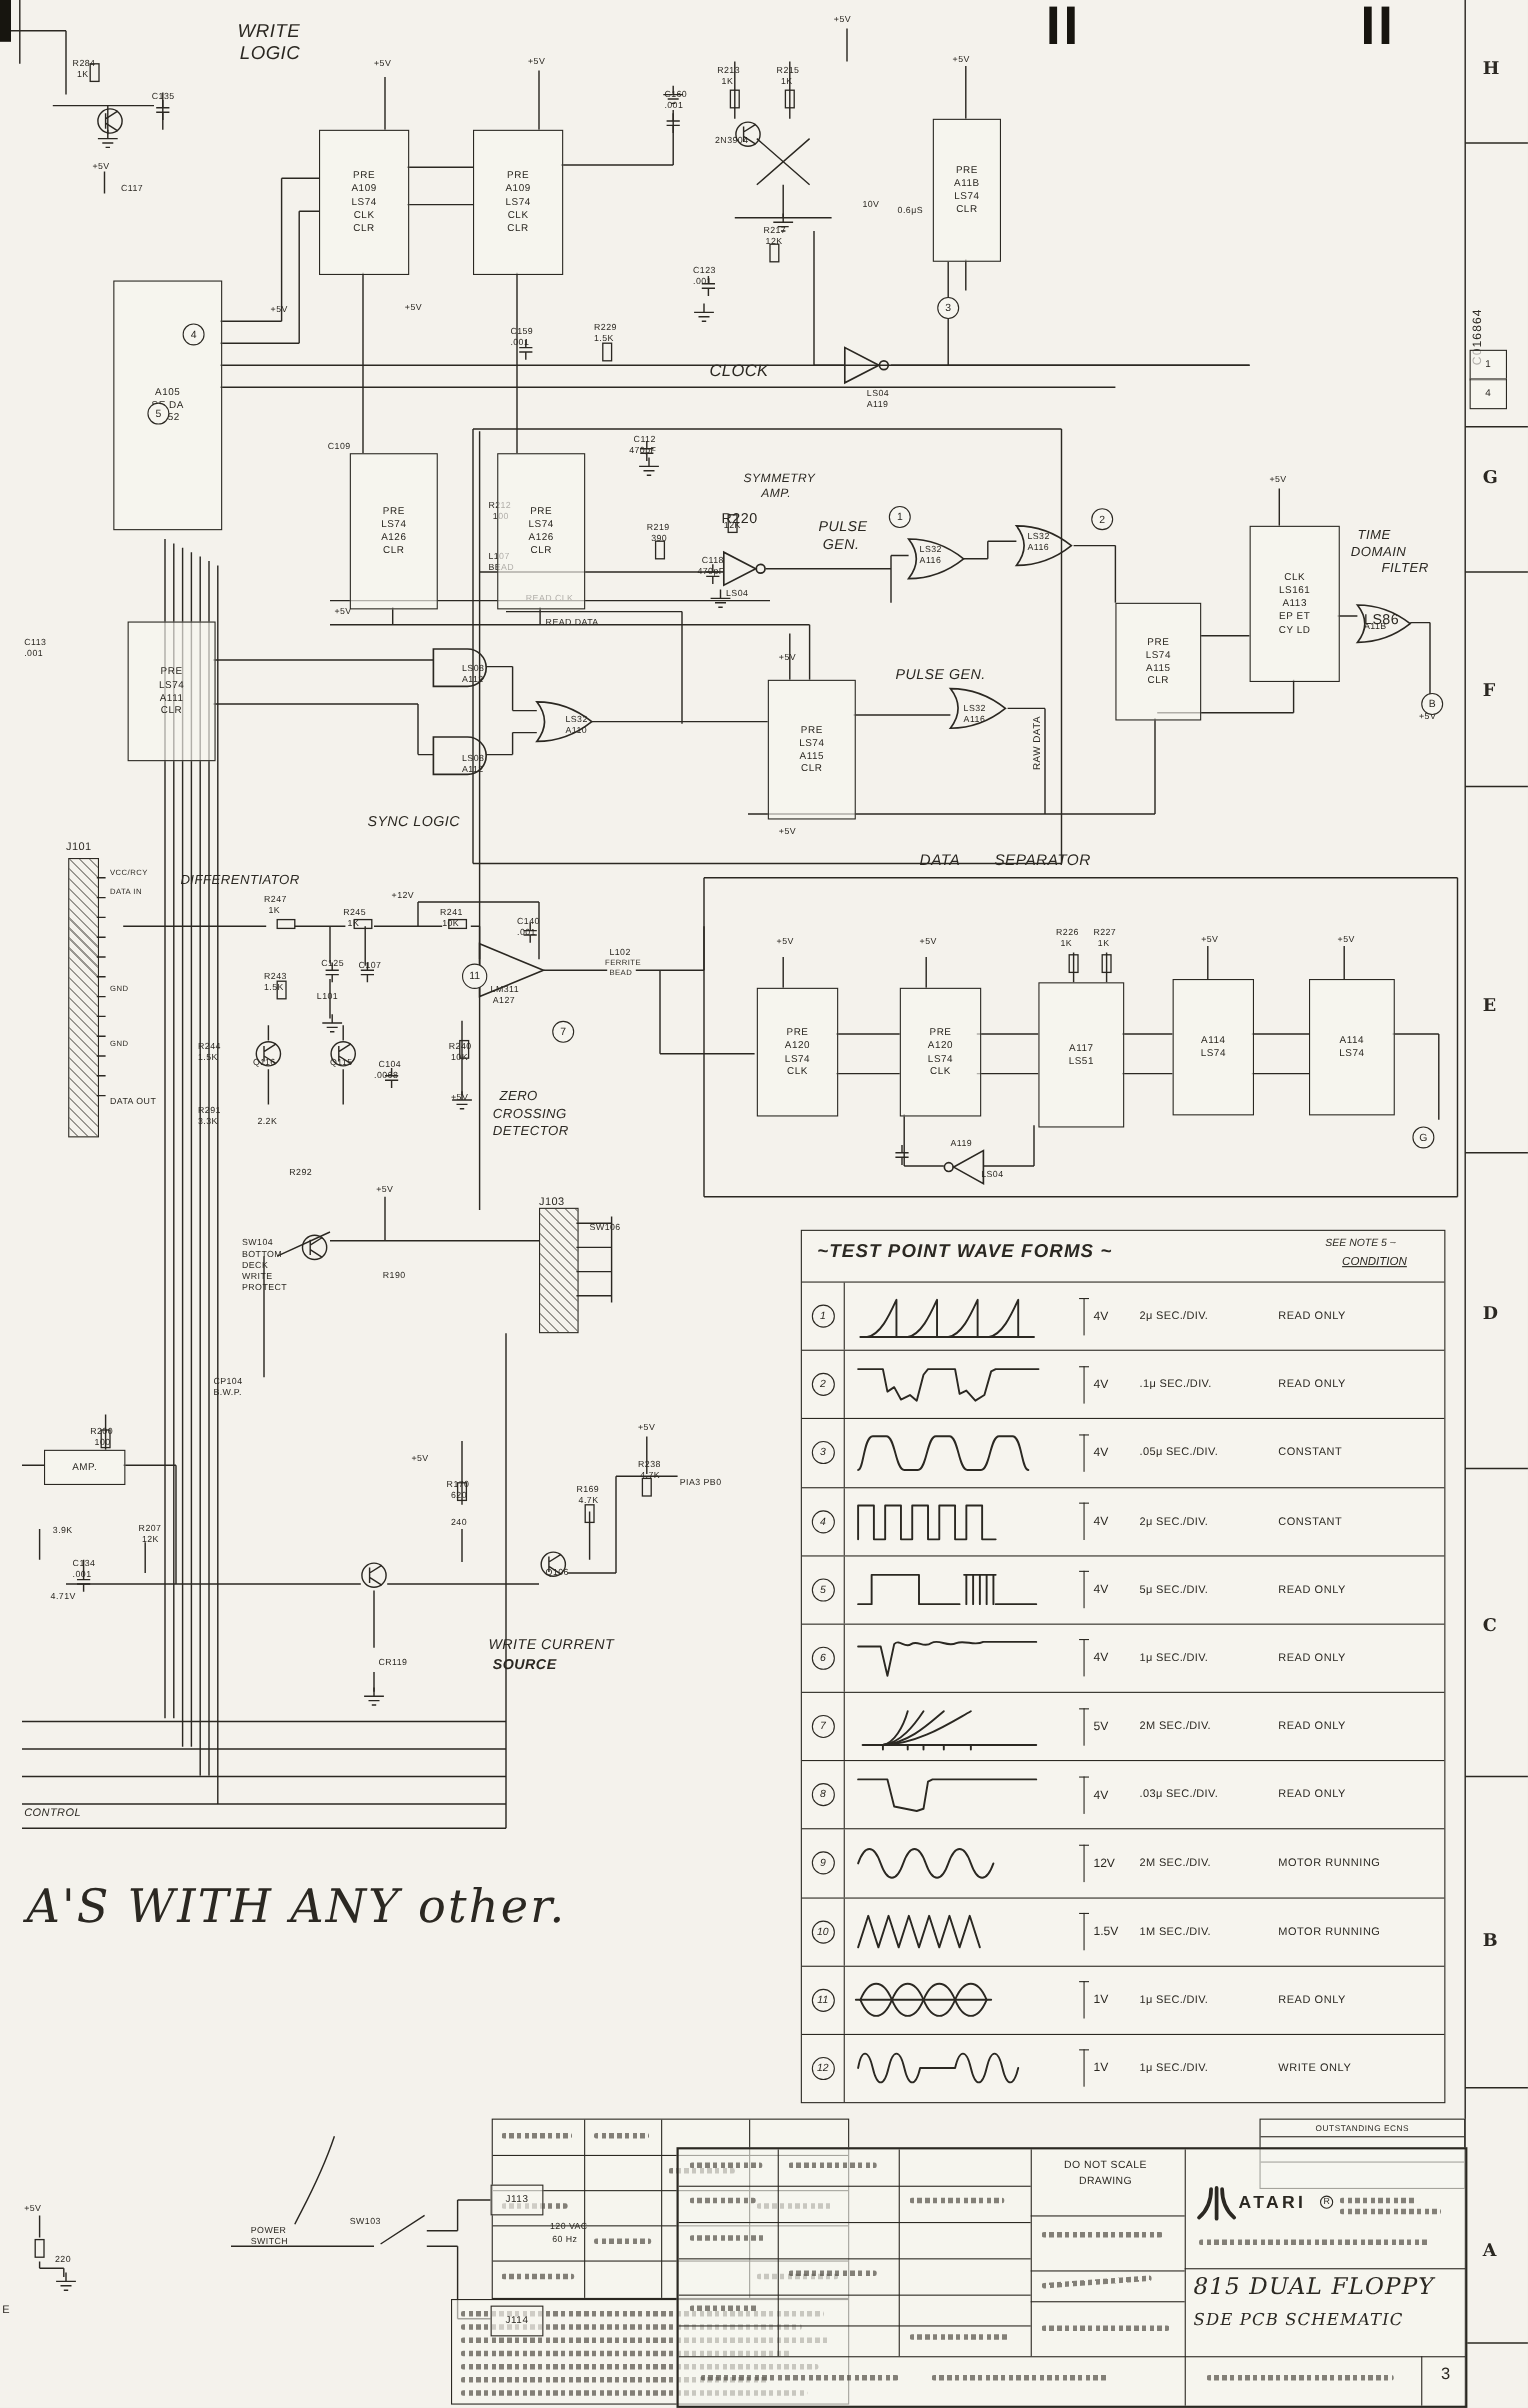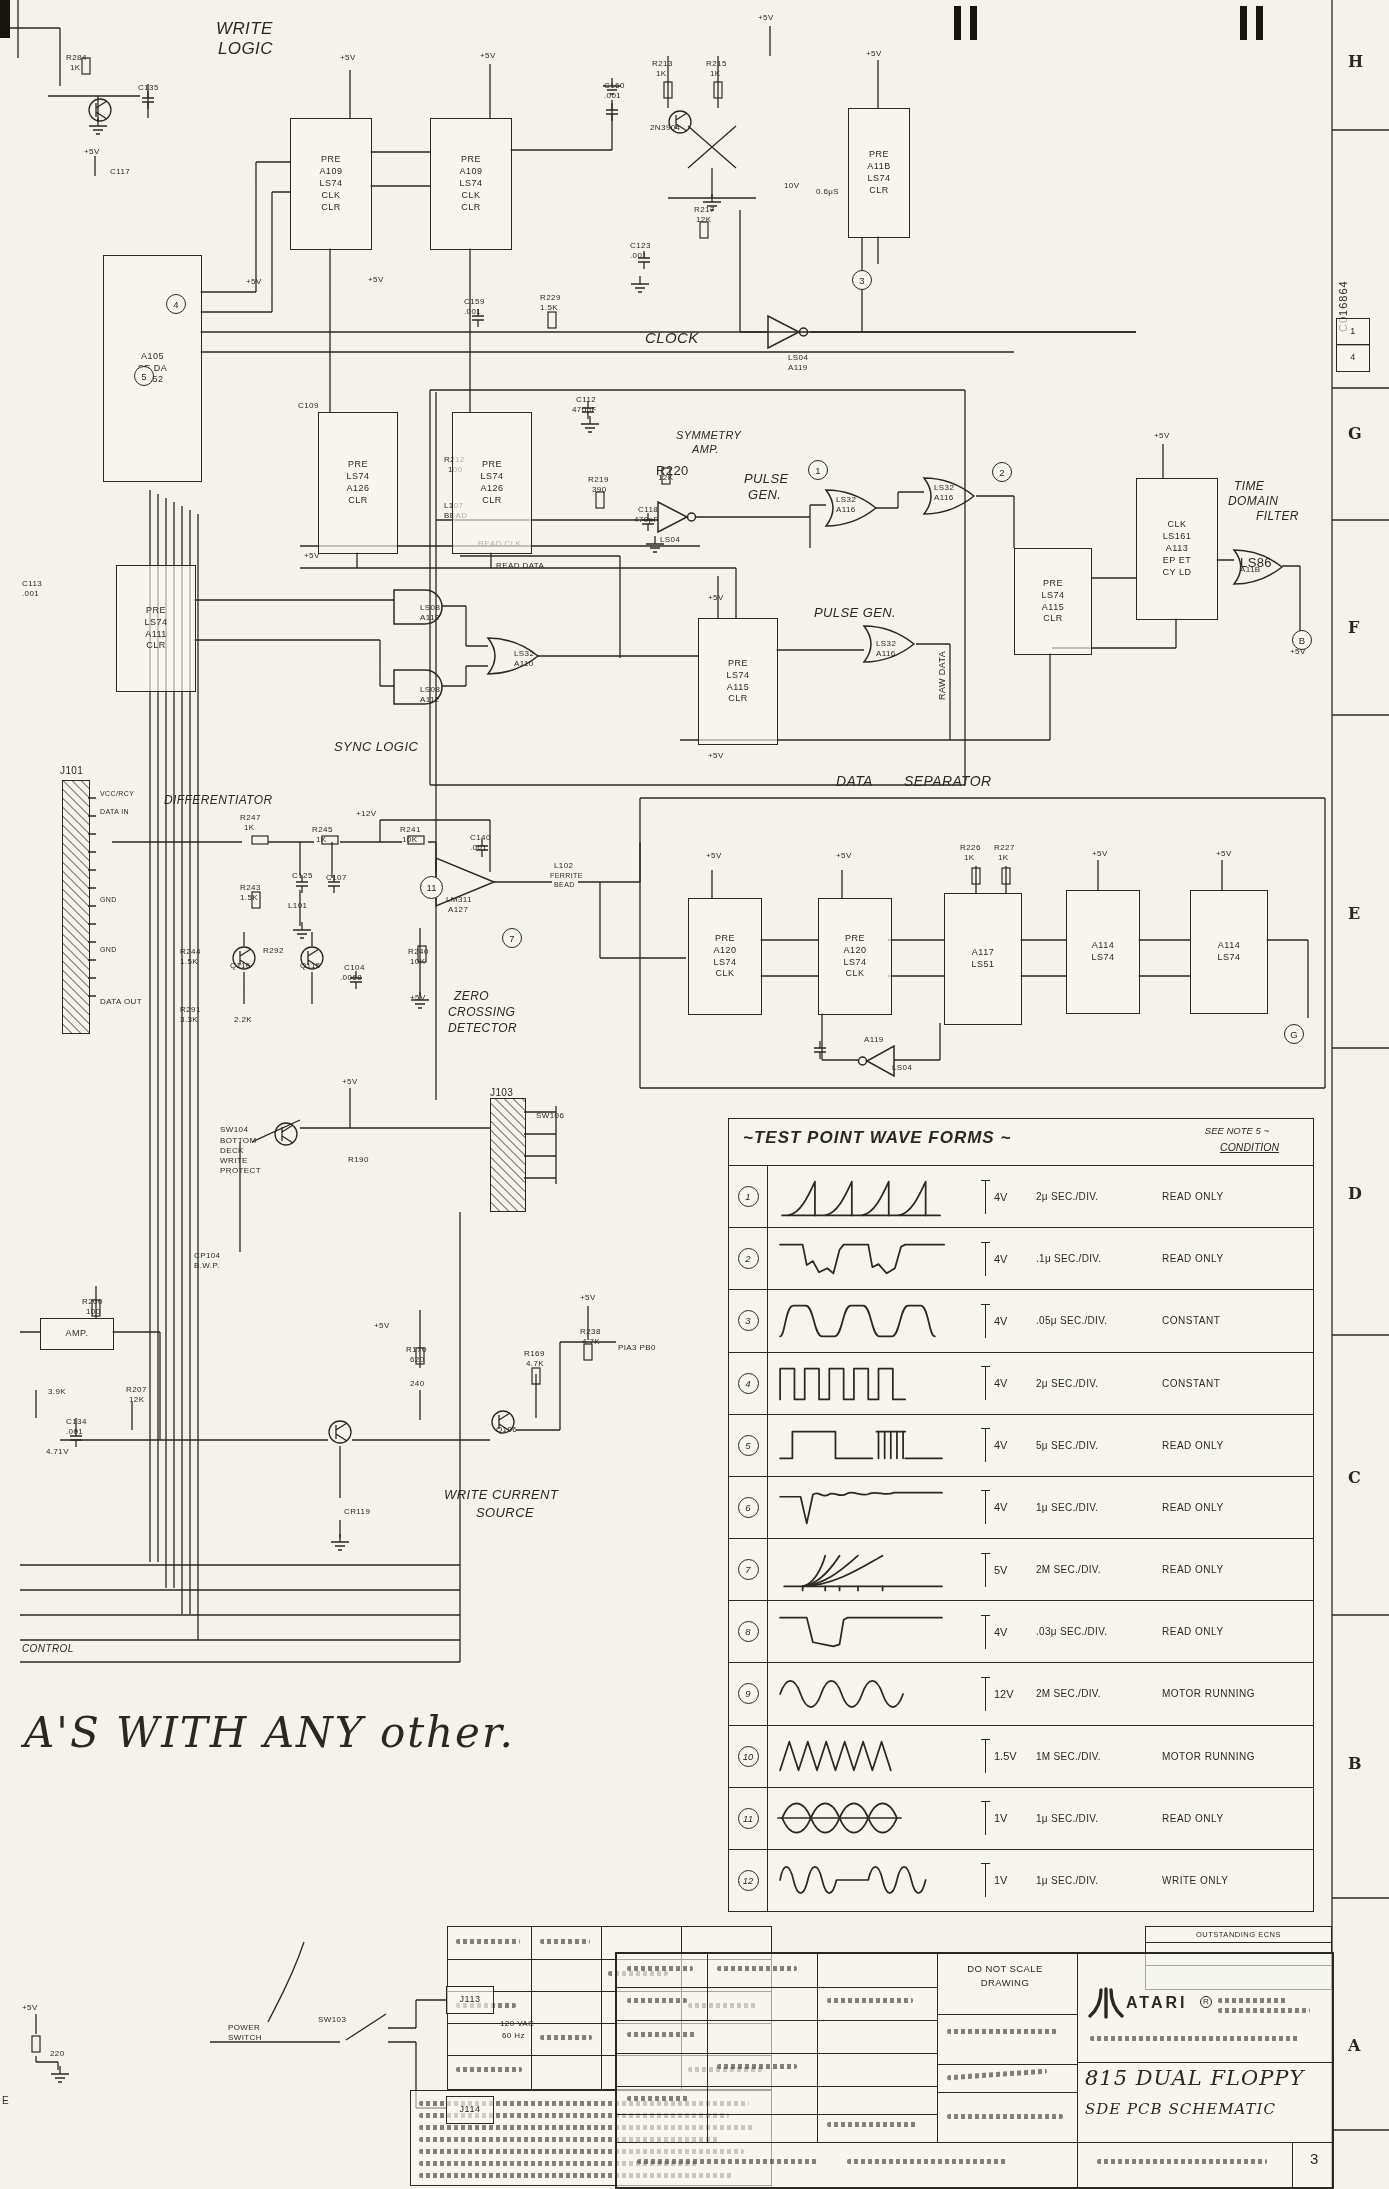--- a/index.html
+++ b/index.html
@@ -577,21 +577,21 @@
     <div class="lbl" style="left: 550px; top: 872px; font-size: 7px;">FERRITE</div>
     <div class="lbl" style="left: 554px; top: 881px; font-size: 7px;">BEAD</div>
     <div class="lbl" style="left: 180px; top: 948px; font-size: 8px;">R244</div>
     <div class="lbl" style="left: 180px; top: 958px; font-size: 8px;">1.5K</div>
     <div class="lbl" style="left: 230px; top: 962px; font-size: 8px;">Q116</div>
     <div class="lbl" style="left: 300px; top: 962px; font-size: 8px;">Q115</div>
     <div class="lbl" style="left: 344px; top: 964px; font-size: 8px;">C104</div>
     <div class="lbl" style="left: 340px; top: 974px; font-size: 8px;">.0068</div>
     <div class="lbl" style="left: 180px; top: 1006px; font-size: 8px;">R291</div>
     <div class="lbl" style="left: 180px; top: 1016px; font-size: 8px;">3.3K</div>
-    <div class="lbl" style="left: 234px; top: 947px; font-size: 8px; padding-left: 29px;">R292</div>
+    <div class="lbl" style="left: 234px; top: 1062px; font-size: 8px; padding-left: 29px;">R292</div>
     <div class="lbl" style="left: 234px; top: 1016px; font-size: 8px;">2.2K</div>
     <div class="lbl" style="left: 408px; top: 948px; font-size: 8px;">R240</div>
     <div class="lbl" style="left: 410px; top: 958px; font-size: 8px;">10K</div>
     <div class="lbl" style="left: 410px; top: 994px; font-size: 8px;">+5V</div>
     <div class="lbl it" style="left: 454px; top: 990px; font-size: 12px;">ZERO</div>
     <div class="lbl it" style="left: 448px; top: 1006px; font-size: 12px;">CROSSING</div>
     <div class="lbl it" style="left: 448px; top: 1022px; font-size: 12px;">DETECTOR</div>
     <div class="lbl it" style="left: 836px; top: 774px; font-size: 14px;">DATA</div>
     <div class="lbl it" style="left: 904px; top: 774px; font-size: 14px;">SEPARATOR</div>
     <div class="lbl" style="left: 960px; top: 844px; font-size: 8px;">R226</div>
@@ -628,21 +628,21 @@
     <div class="lbl" style="left: 410px; top: 1356px; font-size: 8px;">620</div>
     <div class="lbl" style="left: 410px; top: 1380px; font-size: 8px;">240</div>
     <div class="lbl" style="left: 524px; top: 1350px; font-size: 8px;">R169</div>
     <div class="lbl" style="left: 526px; top: 1360px; font-size: 8px;">4.7K</div>
     <div class="lbl" style="left: 580px; top: 1328px; font-size: 8px;">R238</div>
     <div class="lbl" style="left: 582px; top: 1338px; font-size: 8px;">4.7K</div>
     <div class="lbl" style="left: 618px; top: 1344px; font-size: 8px;">PIA3 PB0</div>
     <div class="lbl" style="left: 496px; top: 1426px; font-size: 8px;">Q106</div>
     <div class="lbl" style="left: 344px; top: 1508px; font-size: 8px;">CR119</div>
     <div class="lbl it" style="left: 444px; top: 1488px; font-size: 13px;">WRITE CURRENT</div>
-    <div class="lbl it" style="left: 476px; top: 1506px; font-size: 13px;">SOURCE</div>
+    <div class="lbl it" style="left: 448px; top: 1506px; font-size: 13px; font-weight: bold;">SOURCE</div>
     <div class="lbl" style="left: 46px; top: 1448px; font-size: 8px;">4.71V</div>
     <div class="lbl it" style="left: 22px; top: 1644px; font-size: 10px;">CONTROL</div>
     <div class="lbl" style="left: 2px; top: 2096px; font-size: 10px;">E</div>
     <div class="lbl" style="left: 22px; top: 2004px; font-size: 8px;">+5V</div>
     <div class="lbl" style="left: 50px; top: 2050px; font-size: 8px;">220</div>
     <div class="lbl" style="left: 228px; top: 2024px; font-size: 8px;">POWER</div>
     <div class="lbl" style="left: 228px; top: 2034px; font-size: 8px;">SWITCH</div>
     <div class="lbl" style="left: 318px; top: 2016px; font-size: 8px;">SW103</div>
     <div class="lbl" style="left: 500px; top: 2020px; font-size: 8px;">120 VAC</div>
     <div class="lbl" style="left: 502px; top: 2032px; font-size: 8px;">60 Hz</div>

